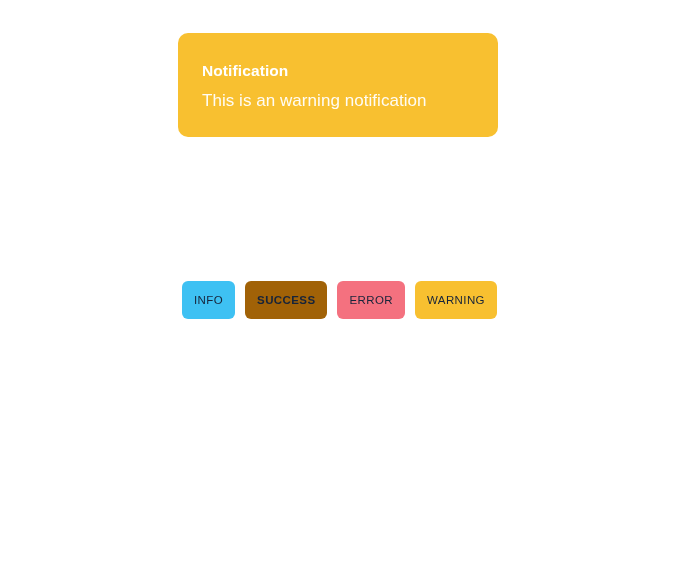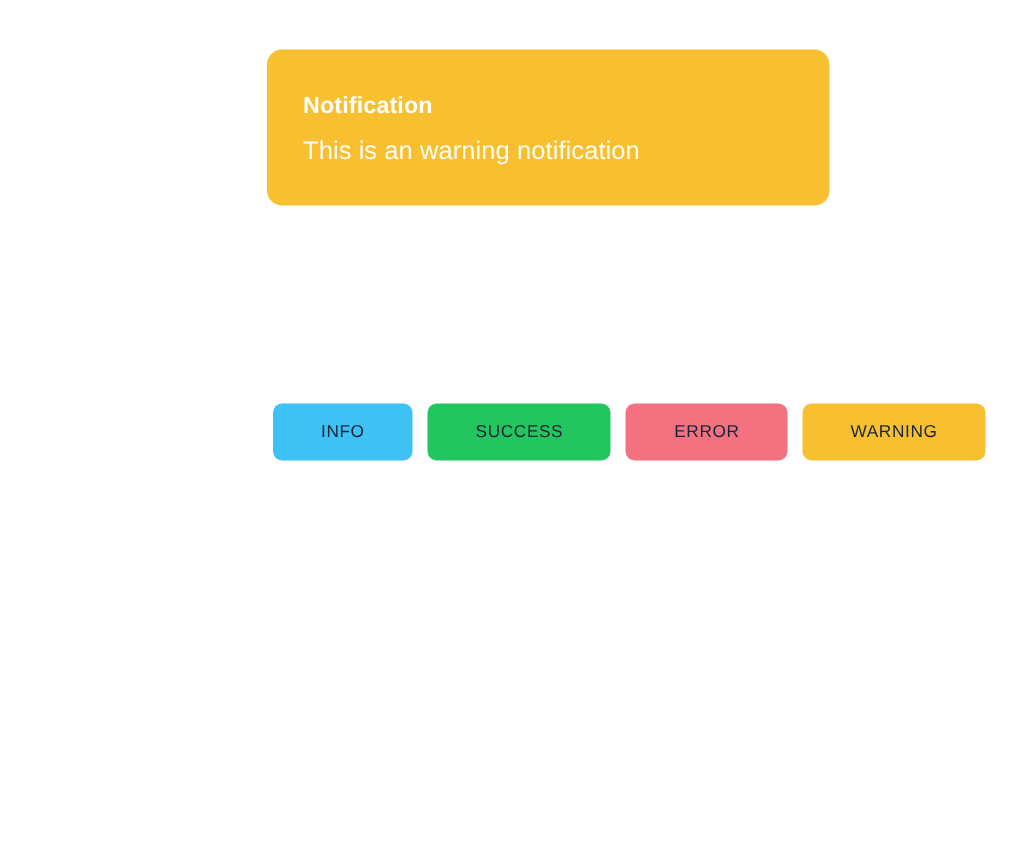--- a/index.html
+++ b/index.html
@@ -19,21 +19,21 @@
     position: relative;
     width: 675px;
     height: 574px;
   }
 
   
   .notification {
     position: absolute;
     left: 178px;
     top: 33px;
-    width: 375px;
+    width: 320px;
     height: 104px;
     box-sizing: border-box;
     border-radius: 10px;
     background: #f8c030;
     padding: 28px 24px 0 24px;
     overflow: hidden;
   }
   .notification-title {
     font-size: 15.5px;
     font-weight: bold;
@@ -62,35 +62,36 @@
     display: flex;
     flex-direction: row;
     align-items: flex-start;
     gap: 10px;
   }
   .toast-button {
     height: 38px;
     box-sizing: border-box;
     border: none;
     border-radius: 6px;
-    padding: 0 32px;
+    padding: 0 12px;
     font-family: "Liberation Sans", sans-serif;
     font-size: 11.5px;
     font-weight: normal;
     letter-spacing: 0.4px;
     color: #17243a;
     cursor: pointer;
     display: inline-flex;
     align-items: center;
     justify-content: center;
     white-space: nowrap;
     text-transform: uppercase;
+    margin-top: 12px;
   }
   .toast-button.info    { background: #3ec1f3; }
-  .toast-button.success { background: #22c55e; }
+  .toast-button.success { background: #a16207; font-weight: bold; }
   .toast-button.warning { background: #f8c030; }
   .toast-button.error   { background: #f4717f; }
 </style>
 </head>
 <body>
 
 <div id="stage">
 
   <div class="notification">
     <p class="notification-title">Notification</p>

